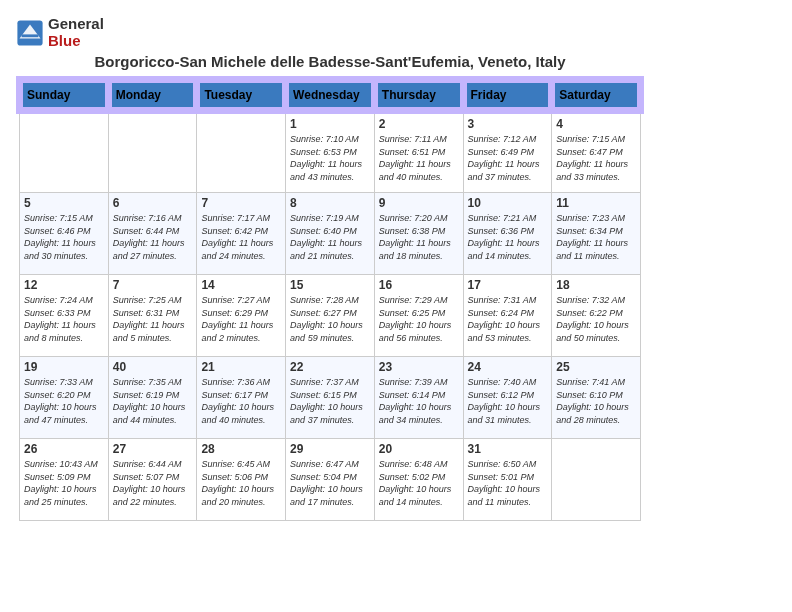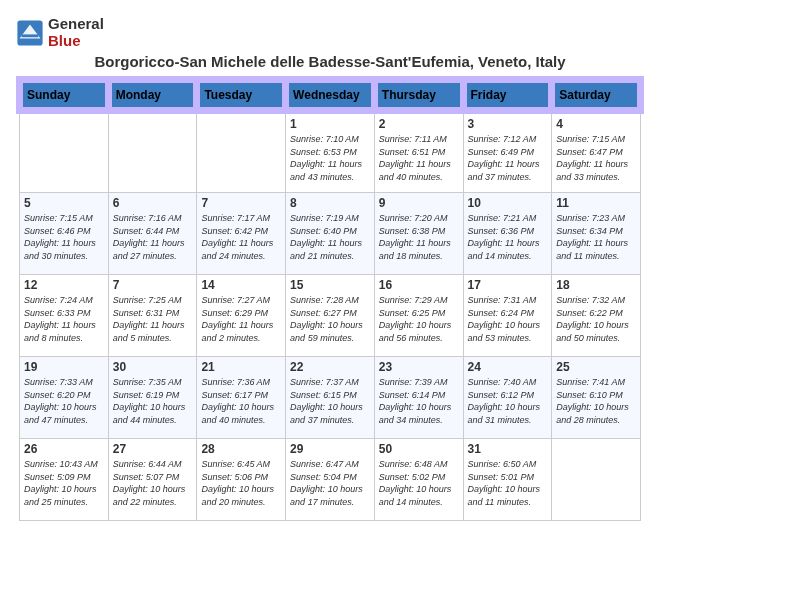--- a/index.html
+++ b/index.html
@@ -255,21 +255,21 @@
           </td>
         </tr>
         <tr>
           <td>
             <div class="day-number">19</div>
             <div class="day-info">Sunrise: 7:33 AM
 Sunset: 6:20 PM
 Daylight: 10 hours and 47 minutes.</div>
           </td>
           <td>
-            <div class="day-number">30</div>
+            <div class="day-number">40</div>
             <div class="day-info">Sunrise: 7:35 AM
 Sunset: 6:19 PM
 Daylight: 10 hours and 44 minutes.</div>
           </td>
           <td>
             <div class="day-number">21</div>
             <div class="day-info">Sunrise: 7:36 AM
 Sunset: 6:17 PM
 Daylight: 10 hours and 40 minutes.</div>
           </td>
@@ -317,21 +317,21 @@
 Sunset: 5:06 PM
 Daylight: 10 hours and 20 minutes.</div>
           </td>
           <td>
             <div class="day-number">29</div>
             <div class="day-info">Sunrise: 6:47 AM
 Sunset: 5:04 PM
 Daylight: 10 hours and 17 minutes.</div>
           </td>
           <td>
-            <div class="day-number">50</div>
+            <div class="day-number">20</div>
             <div class="day-info">Sunrise: 6:48 AM
 Sunset: 5:02 PM
 Daylight: 10 hours and 14 minutes.</div>
           </td>
           <td>
             <div class="day-number">31</div>
             <div class="day-info">Sunrise: 6:50 AM
 Sunset: 5:01 PM
 Daylight: 10 hours and 11 minutes.</div>
           </td>

